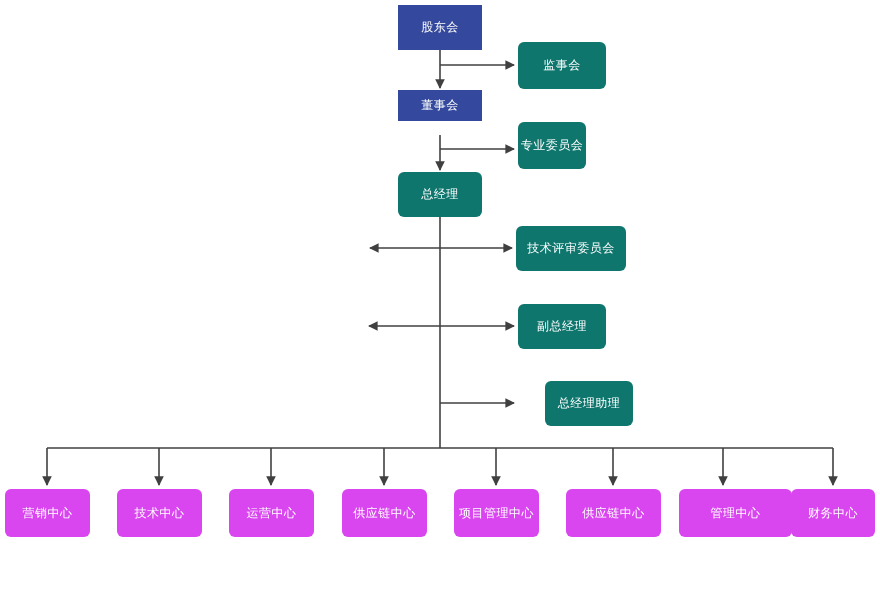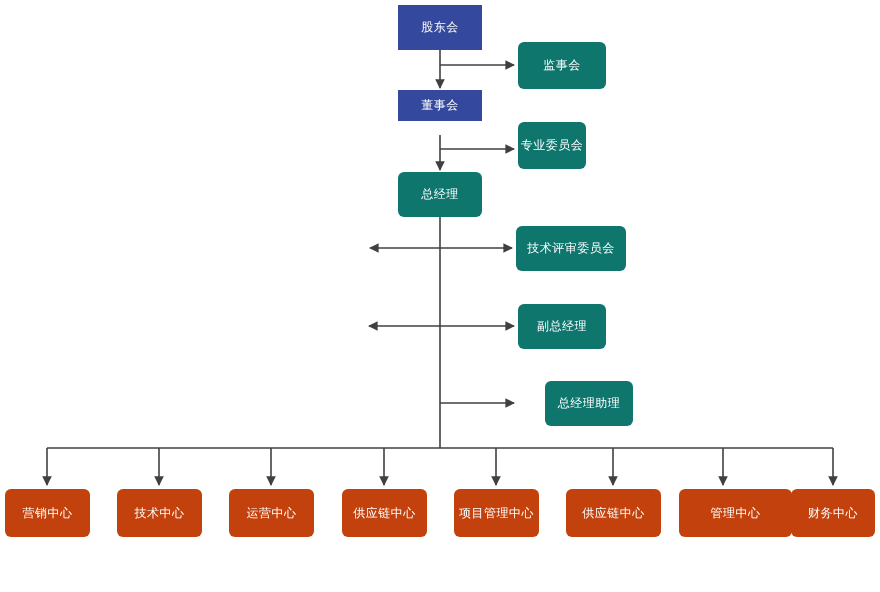--- a/index.html
+++ b/index.html
@@ -42,21 +42,21 @@
   }
   .node.level-exec {
     background: #34499E;
     border-radius: 0;
   }
   .node.level-exec-round {
     background: #0f766e;
     border-radius: 6px;
   }
   .node.level-center {
-    background: #c2410c;
+    background: #d946ef;
     border-radius: 6px;
   }
 </style>
 </head>
 <body>
 
 <div id="chart-canvas">
 
   <svg id="connector-layer" viewBox="0 0 880 592" width="880" height="592">
     <defs>

